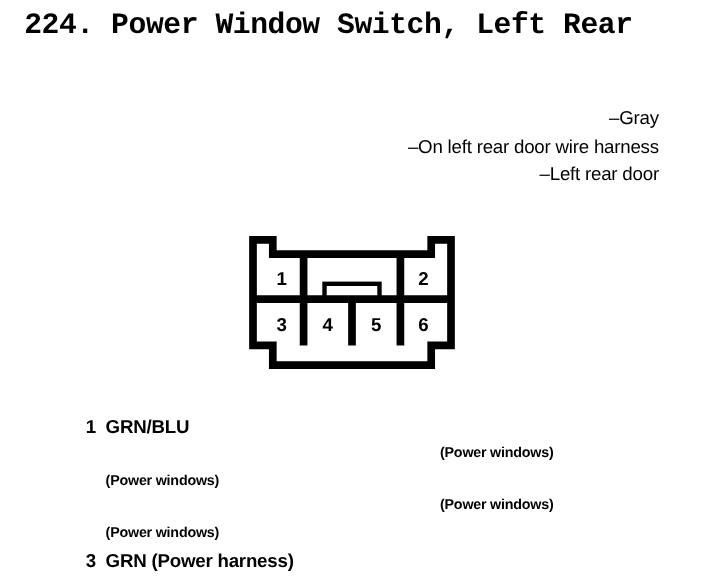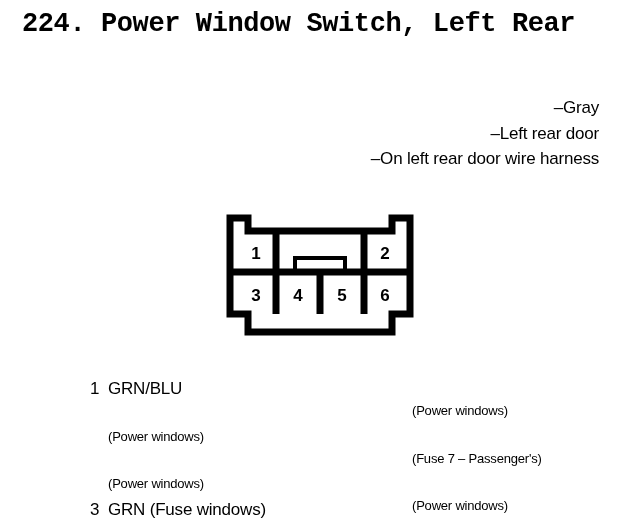--- a/index.html
+++ b/index.html
@@ -67,24 +67,25 @@
   .pin-num-text {
     font-family: "Liberation Sans", sans-serif;
     font-size: 17px;
     font-weight: bold;
     fill: #000000;
   }
 
   
   #pin-legend {
     position: absolute;
-    left: 12px;
+    left: 0;
     top: 376px;
     width: 612px;
     height: 152px;
+    font-weight: bold;
   }
   .legend-col {
     position: absolute;
     top: 0;
   }
   #legend-col-left { left: 78px; width: 300px; }
   #legend-col-right { left: 382px; width: 258px; }
 
   .legend-entry {
     position: relative;
@@ -111,22 +112,22 @@
 </style>
 </head>
 <body>
 
 <div id="title-block">
   <div id="title-line">224. Power Window Switch, Left Rear</div>
 </div>
 
 <div id="attr-list">
   <div class="attr-row"><span class="attr-dash">–</span><span>Gray</span></div>
+  <div class="attr-row"><span class="attr-dash">–</span><span>On left rear door wire harness</span></div>
   <div class="attr-row"><span class="attr-dash">–</span><span>Left rear door</span></div>
-  <div class="attr-row"><span class="attr-dash">–</span><span>On left rear door wire harness</span></div>
 </div>
 
 <div id="connector-figure">
   <svg id="connector-svg" width="188" height="122" viewBox="0 0 188 122" xmlns="http://www.w3.org/2000/svg">
 
     <path fill="none" stroke="#000000" stroke-width="7" stroke-linejoin="miter" d="M 4 4
              L 22 4
              L 22 17
              L 166 17
              L 166 4
@@ -164,29 +165,28 @@
 
   <div class="legend-col" id="legend-col-left">
     <div class="legend-entry">
       <div class="legend-main"><span class="legend-num">1</span><span>GRN/BLU</span></div>
       <div class="legend-sub">(Power windows)</div>
     </div>
     <div class="legend-entry">
       <div class="legend-sub">(Power windows)</div>
     </div>
     <div class="legend-entry">
-      <div class="legend-main"><span class="legend-num">3</span><span>GRN (Fuse windows)</span></div>
+      <div class="legend-main"><span class="legend-num">3</span><span>GRN (Power harness)</span></div>
     </div>
   </div>
 
   <div class="legend-col" id="legend-col-right">
     <div class="legend-entry">
       <div class="legend-sub">(Power windows)</div>
     </div>
     <div class="legend-entry">
-      <div class="legend-sub">(Fuse 7 – Passenger's)</div>
     </div>
     <div class="legend-entry">
       <div class="legend-sub">(Power windows)</div>
     </div>
   </div>
 
 </div>
 
 </body></html>

